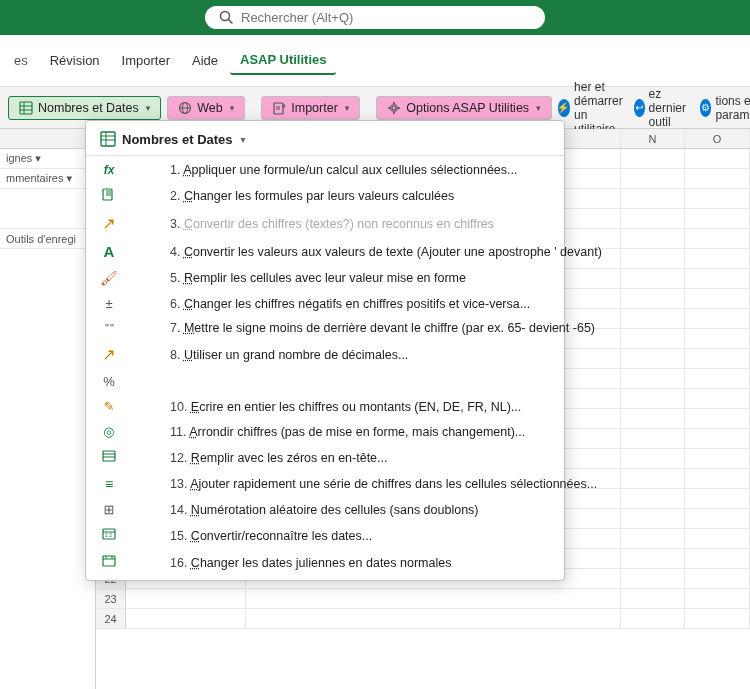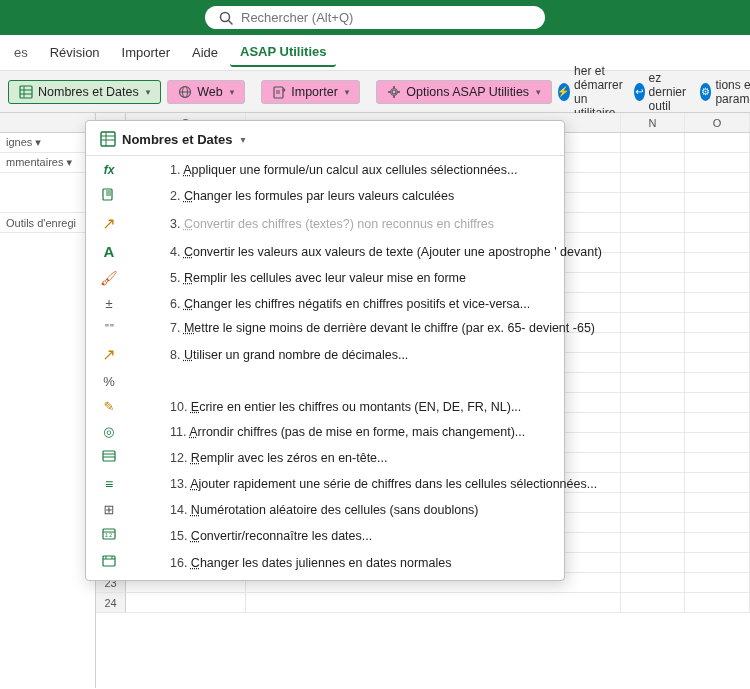--- a/index.html
+++ b/index.html
@@ -18,21 +18,20 @@
       background: #1a7c3e;
       padding: 6px 0;
       display: flex;
       justify-content: center;
       align-items: center;
     }
     .search-input-wrap {
       background: white;
       border-radius: 20px;
       display: flex;
-      align-items: center;
       padding: 4px 14px;
       width: 340px;
       gap: 8px;
     }
     .search-input-wrap svg { flex-shrink: 0; }
     .search-input-wrap input {
       border: none;
       outline: none;
       font-size: 13px;
       color: #333;
@@ -40,21 +39,21 @@
       width: 100%;
     }
 
     
     .menu-bar {
       display: flex;
       align-items: center;
       background: #fff;
       border-bottom: 1px solid #e0e0e0;
       padding: 0 4px;
-      height: 36px;
+      height: 52px;
       gap: 2px;
     }
     .menu-item {
       padding: 6px 10px;
       font-size: 13px;
       color: #333;
       cursor: pointer;
       border-radius: 3px;
       white-space: nowrap;
     }

